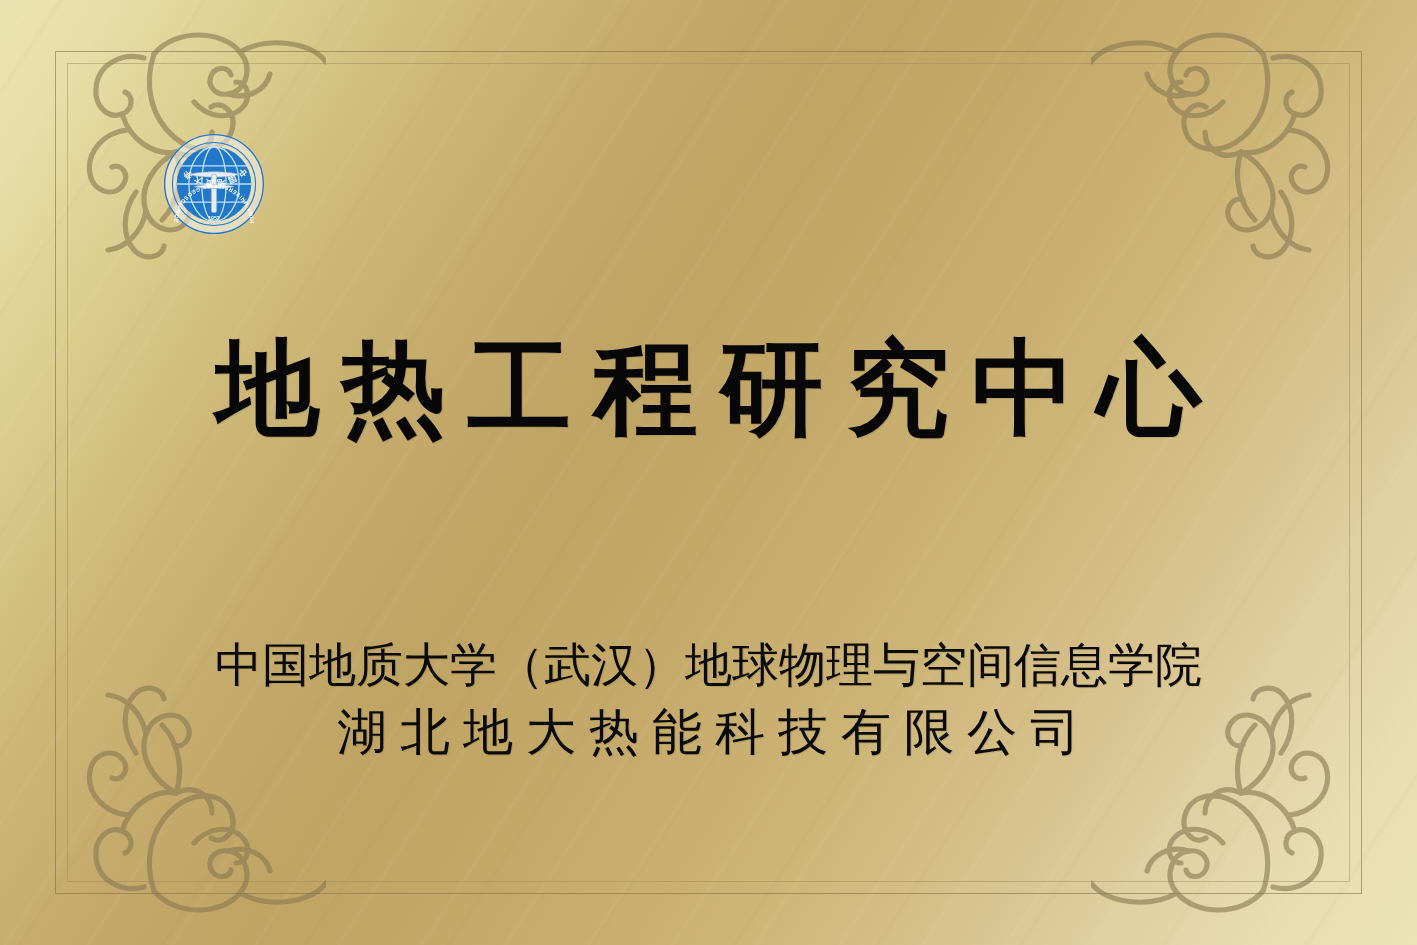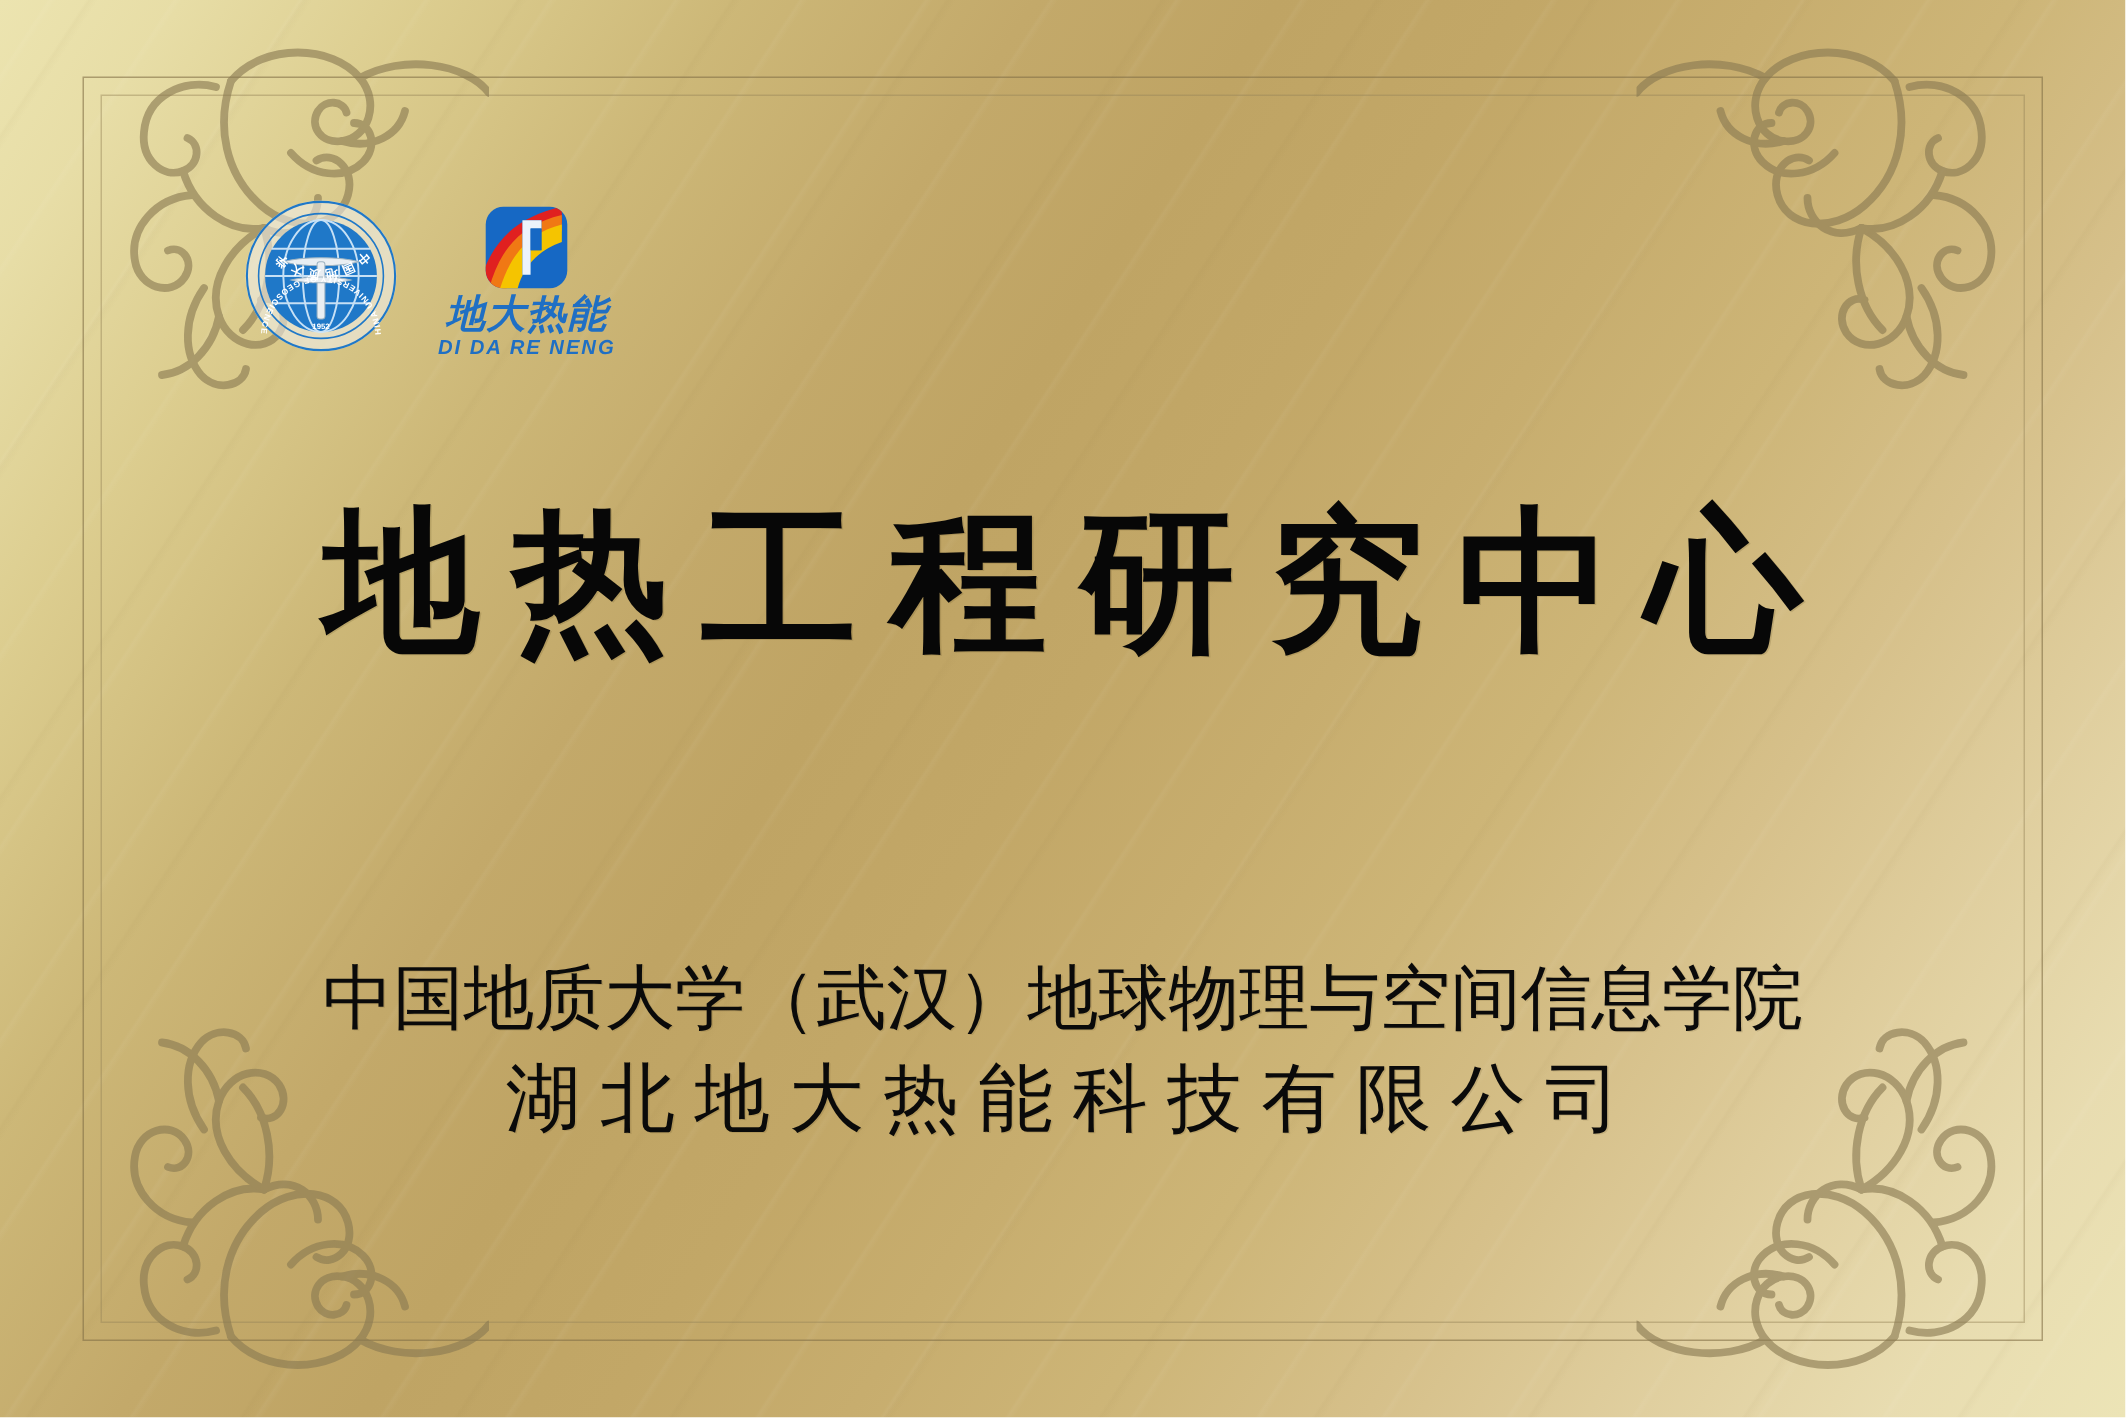--- a/index.html
+++ b/index.html
@@ -282,45 +282,20 @@
             <textPath href="#cugTop" startOffset="50%" text-anchor="middle">中国地质大学</textPath>
           </text>
           <text font-size="6.4" font-weight="700" letter-spacing="1.1">
             <textPath href="#cugBot" startOffset="50%" text-anchor="middle">CHINA UNIVERSITY OF GEOSCIENCES</textPath>
           </text>
         </g>
         <text x="60" y="101" text-anchor="middle" font-size="6" fill="#ffffff" font-family="'Liberation Sans',sans-serif" font-weight="700">1952</text>
       </svg>
     </div>
 
-    <div class="ddrn-wrap">
-      <svg class="ddrn-mark" viewBox="0 0 64 64" xmlns="http://www.w3.org/2000/svg">
-        <defs>
-          <clipPath id="ddrnClip">
-              <rect x="2" y="2" width="60" height="60" rx="13"></rect>
-            </clipPath>
-        </defs>
-        <rect x="2" y="2" width="60" height="60" rx="13" fill="#1668c4"></rect>
-        <g clip-path="url(#ddrnClip)">
-
-          <path d="M-4 64 C4 30 22 10 58 2 L58 14 C28 22 14 40 9 64 Z" fill="#e02020"></path>
-          <path d="M4 64 C12 33 28 15 58 8 L58 20 C34 27 21 44 17 64 Z" fill="#f07814"></path>
-          <path d="M12 64 C20 37 34 21 58 15 L58 28 C40 34 29 47 25 64 Z" fill="#f5c400"></path>
-
-          <path d="M20 64 C27 42 40 28 58 23 L58 30 C43 35 33 48 29 64 Z" fill="#ffffff" opacity="0.0"></path>
-
-          <path d="M26 10 h18 a6 6 0 0 1 6 6 v12 a6 6 0 0 1 -6 6 h-7 v14 h-11 z" fill="#ffffff" opacity="0.0"></path>
-          <path d="M29 12 h14 v22 h-8 v18 h-6 z" fill="#1668c4"></path>
-          <path d="M29 12 h14 v6 h-8 v34 h-6 z" fill="#ffffff" opacity="0.92"></path>
-          <path d="M35 18 h8 v16 h-8 z" fill="#1668c4"></path>
-        </g>
-      </svg>
-      <div class="ddrn-cn">地大热能</div>
-      <div class="ddrn-en">DI DA RE NENG</div>
-    </div>
   </div>
 
   <div id="subtitle-block">
     <div class="sub-line sub-line-1">中国地质大学（武汉）地球物理与空间信息学院</div>
     <div class="sub-line sub-line-2">湖北地大热能科技有限公司</div>
   </div>
 
   <div id="main-title">地热工程研究中心</div>
 
 </div>

